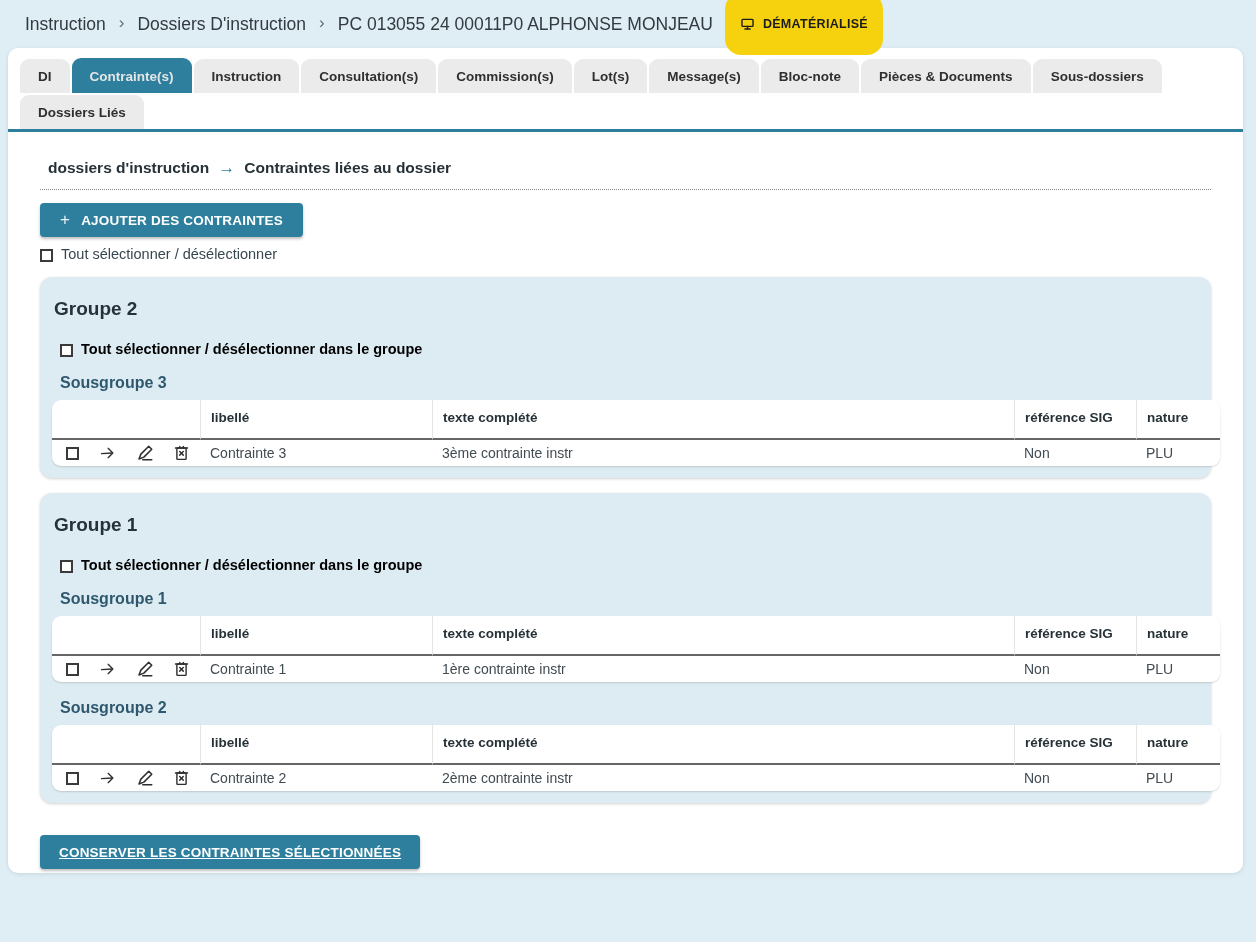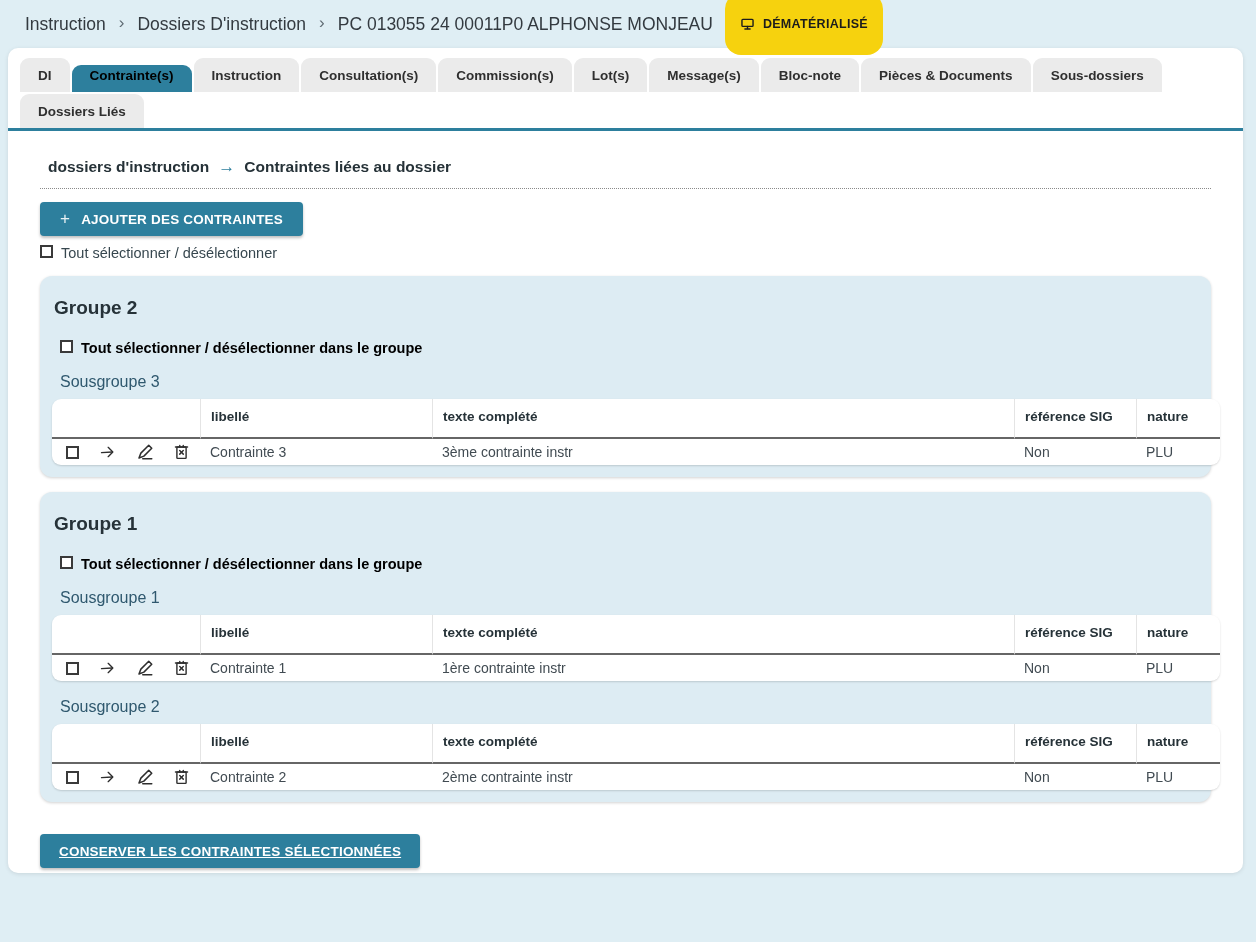--- a/index.html
+++ b/index.html
@@ -49,50 +49,50 @@
     display:flex;flex-wrap:wrap;align-items:flex-end;
     padding:10px 12px 0 12px;row-gap:1px;
     border-bottom:3px solid var(--primary);
   }
   .tab{
     background:var(--tab-bg);color:#2f2f2f;
     border-radius:9px 9px 0 0;
     padding:10px 18px 9px;margin-right:2px;
     font-size:13.5px;font-weight:bold;white-space:nowrap;cursor:pointer;
   }
-  .tab.active{background:var(--primary);color:#000000;padding-top:3px;}
+  .tab.active{background:var(--primary);color:#e5e5e5;padding-top:11px;}
   .tab-break{flex-basis:100%;height:0;}
   
   .content{padding:26px 32px 0 32px;}
   .crumbs2{display:flex;align-items:center;gap:9px;margin-left:8px;font-size:15.5px;font-weight:bold;color:var(--text-dark);}
   .crumbs2 .arrow{color:var(--primary);font-size:17px;font-weight:bold;}
   .dotted-rule{border:0;border-top:1px dotted #8a8a8a;margin:11px 0 0 0;}
   .btn{
     display:inline-flex;align-items:center;gap:11px;
     background:var(--primary);color:#fff;border:0;cursor:pointer;
     border-radius:4px;padding:0 20px;height:34px;
     font-family:inherit;font-size:13.5px;font-weight:bold;letter-spacing:.2px;
     box-shadow:0 2px 3px rgba(0,0,0,.25);
   }
   .btn .plus{font-size:17px;font-weight:normal;color:rgba(255,255,255,.9);}
   .add-row{margin-top:13px;}
-  .checkline{display:flex;align-items:flex-start;gap:8px;margin-top:9px;font-size:14.5px;color:var(--text-body);}
+  .checkline{display:flex;align-items:flex-end;gap:8px;margin-top:9px;font-size:14.5px;color:var(--text-body);}
   .checkbox{
     width:13px;height:13px;background:#fff;border:2px solid #3a3a3a;
     flex:0 0 auto;cursor:pointer;
   }
   
   .card{
     background:var(--card-bg);border-radius:12px;
     padding:12px;margin-top:15px;
     box-shadow:0 1px 3px rgba(0,0,0,.18);
   }
   .card h2{margin:9px 2px 0 2px;font-size:19px;color:var(--text-dark);}
   .card .checkline{margin:21px 6px 0 8px;font-weight:bold;font-size:14.5px;color:#000000;}
-  .subgroup-title{margin:17px 8px 8px 8px;font-size:16px;font-weight:normal;color:var(--subgroup);}
+  .subgroup-title{margin:17px 8px 8px 8px;font-size:16px;font-weight:bold;color:var(--subgroup);}
   table.ctable{
     width:100%;border-collapse:separate;border-spacing:0;table-layout:fixed;
     background:#fff;border-radius:9px;box-shadow:0 1px 2px rgba(0,0,0,.15);
   }
   .ctable th{
     text-align:left;font-size:13.5px;color:var(--text-dark);
     padding:10px 10px 13px;border-bottom:2px solid var(--header-border);
     border-left:1px solid #e4e4e4;
   }
   .ctable th:first-child{border-left:0;}

